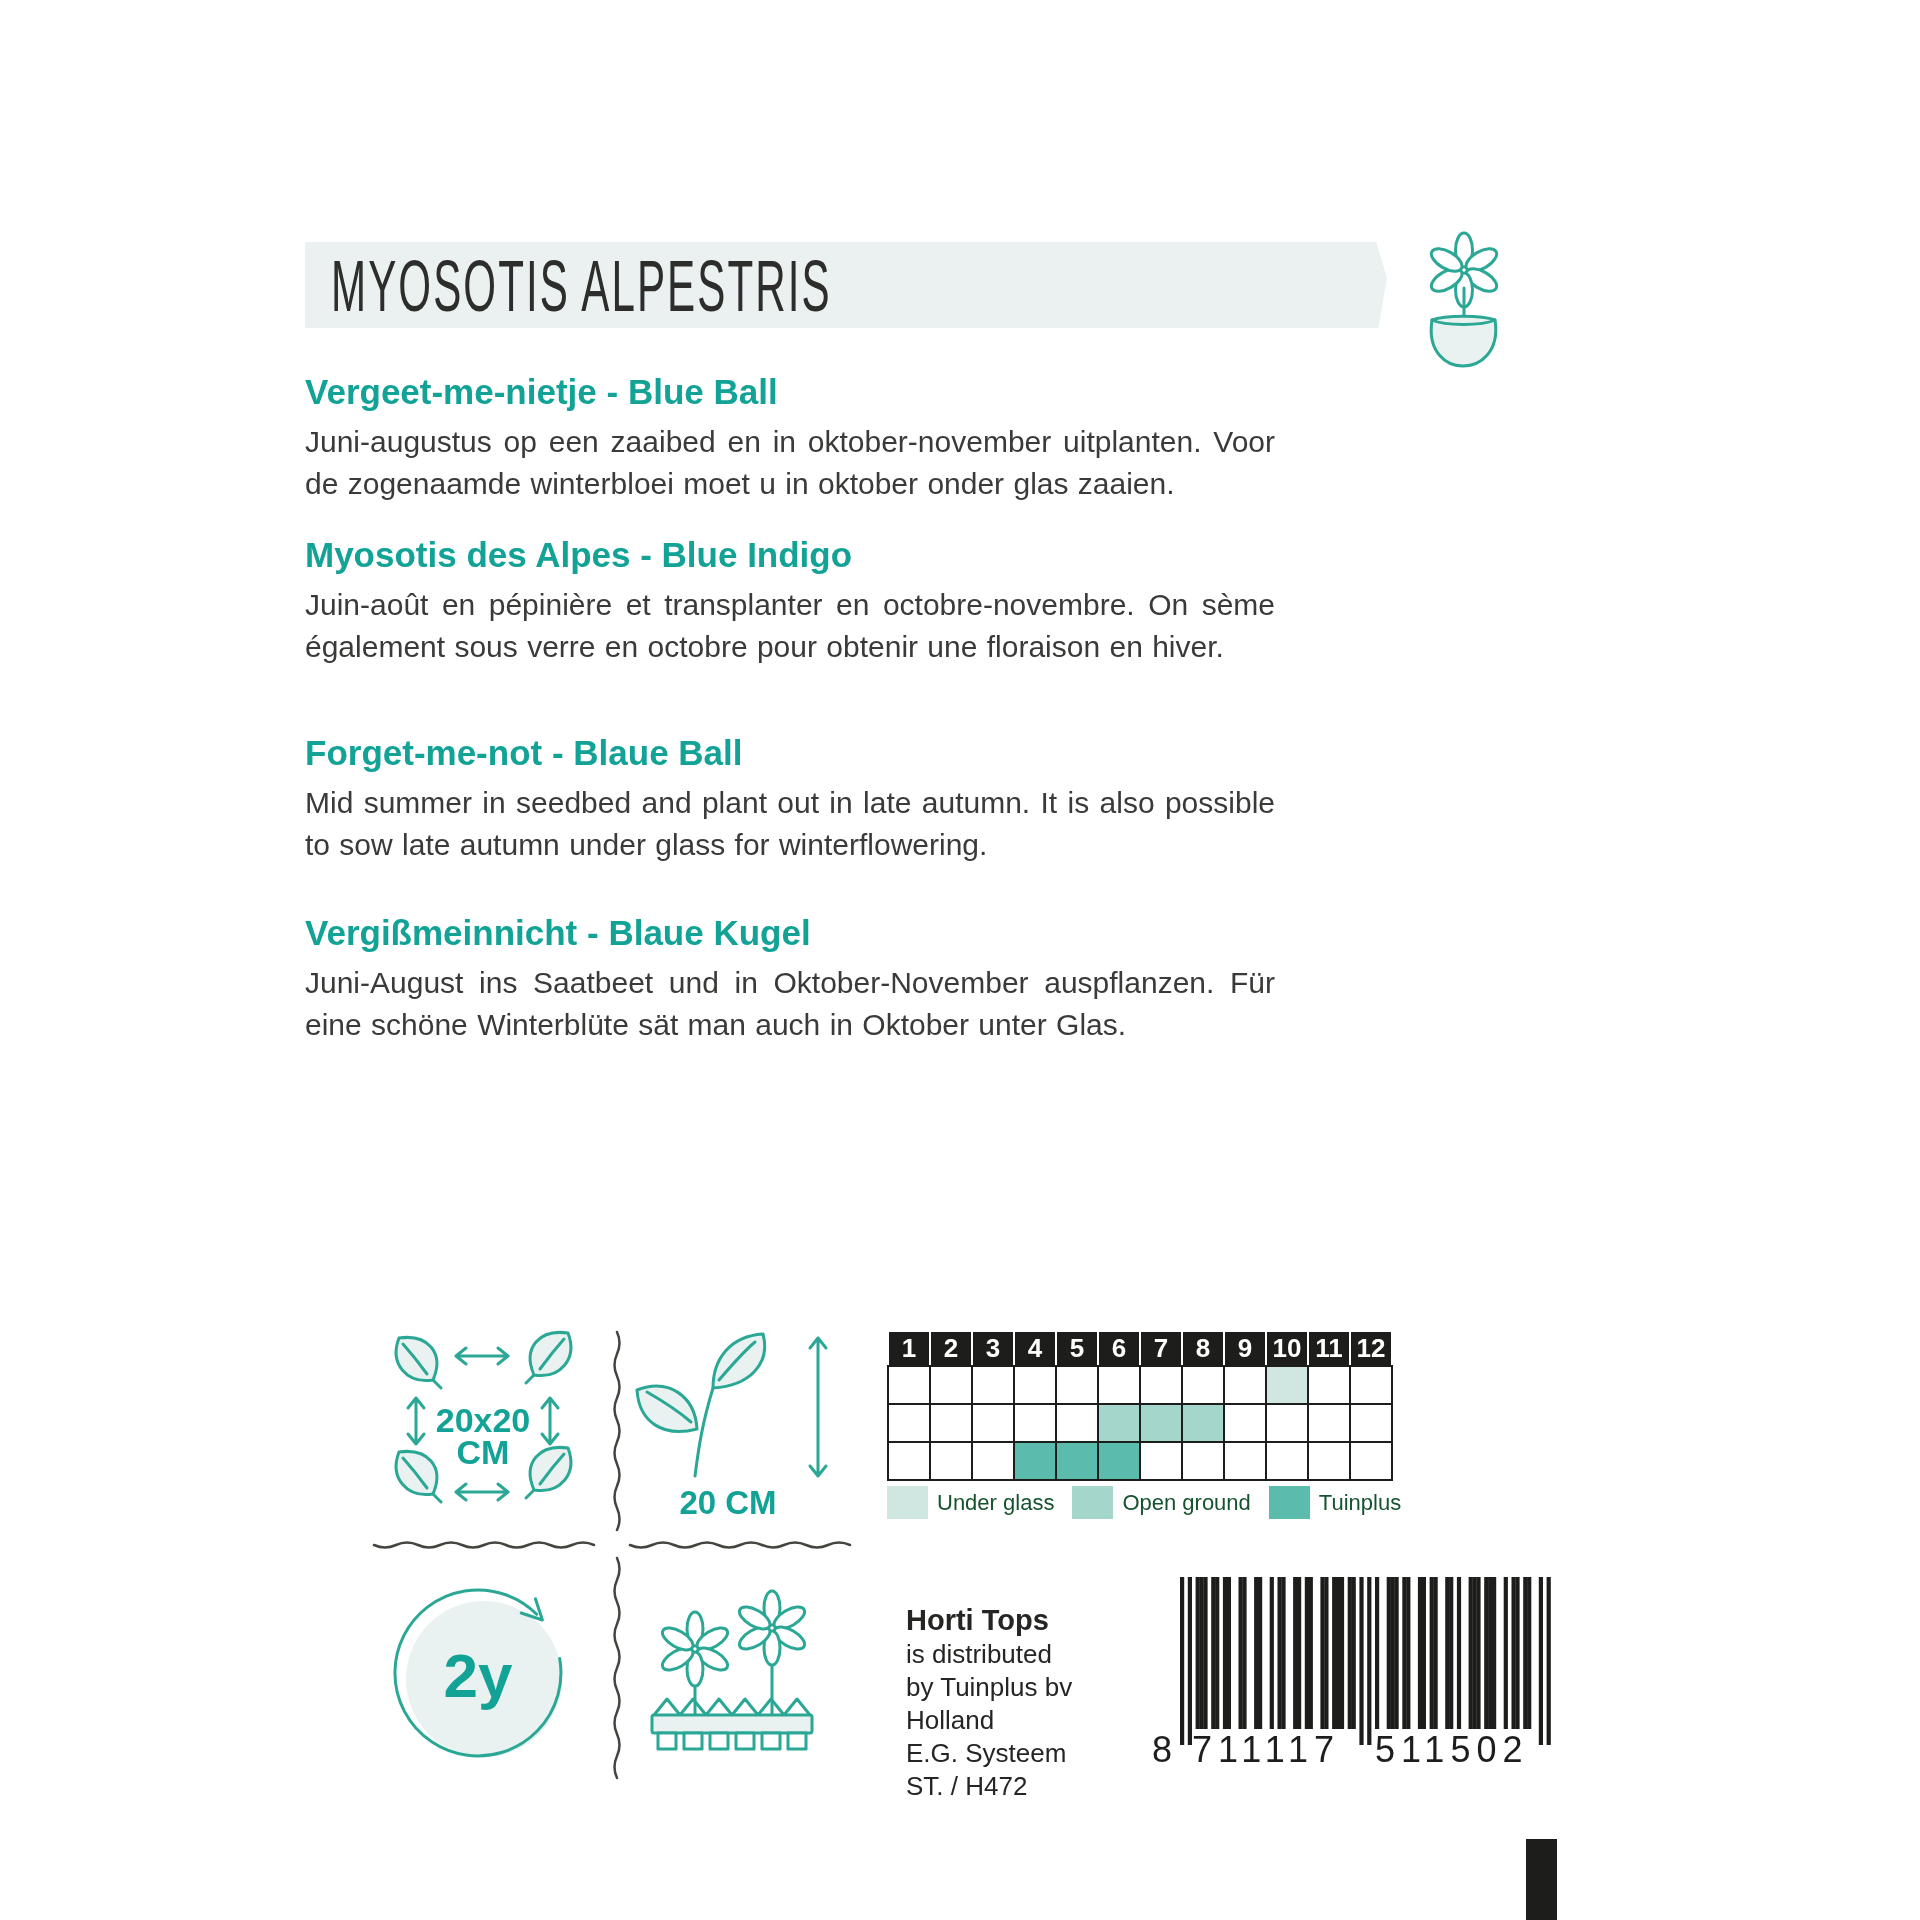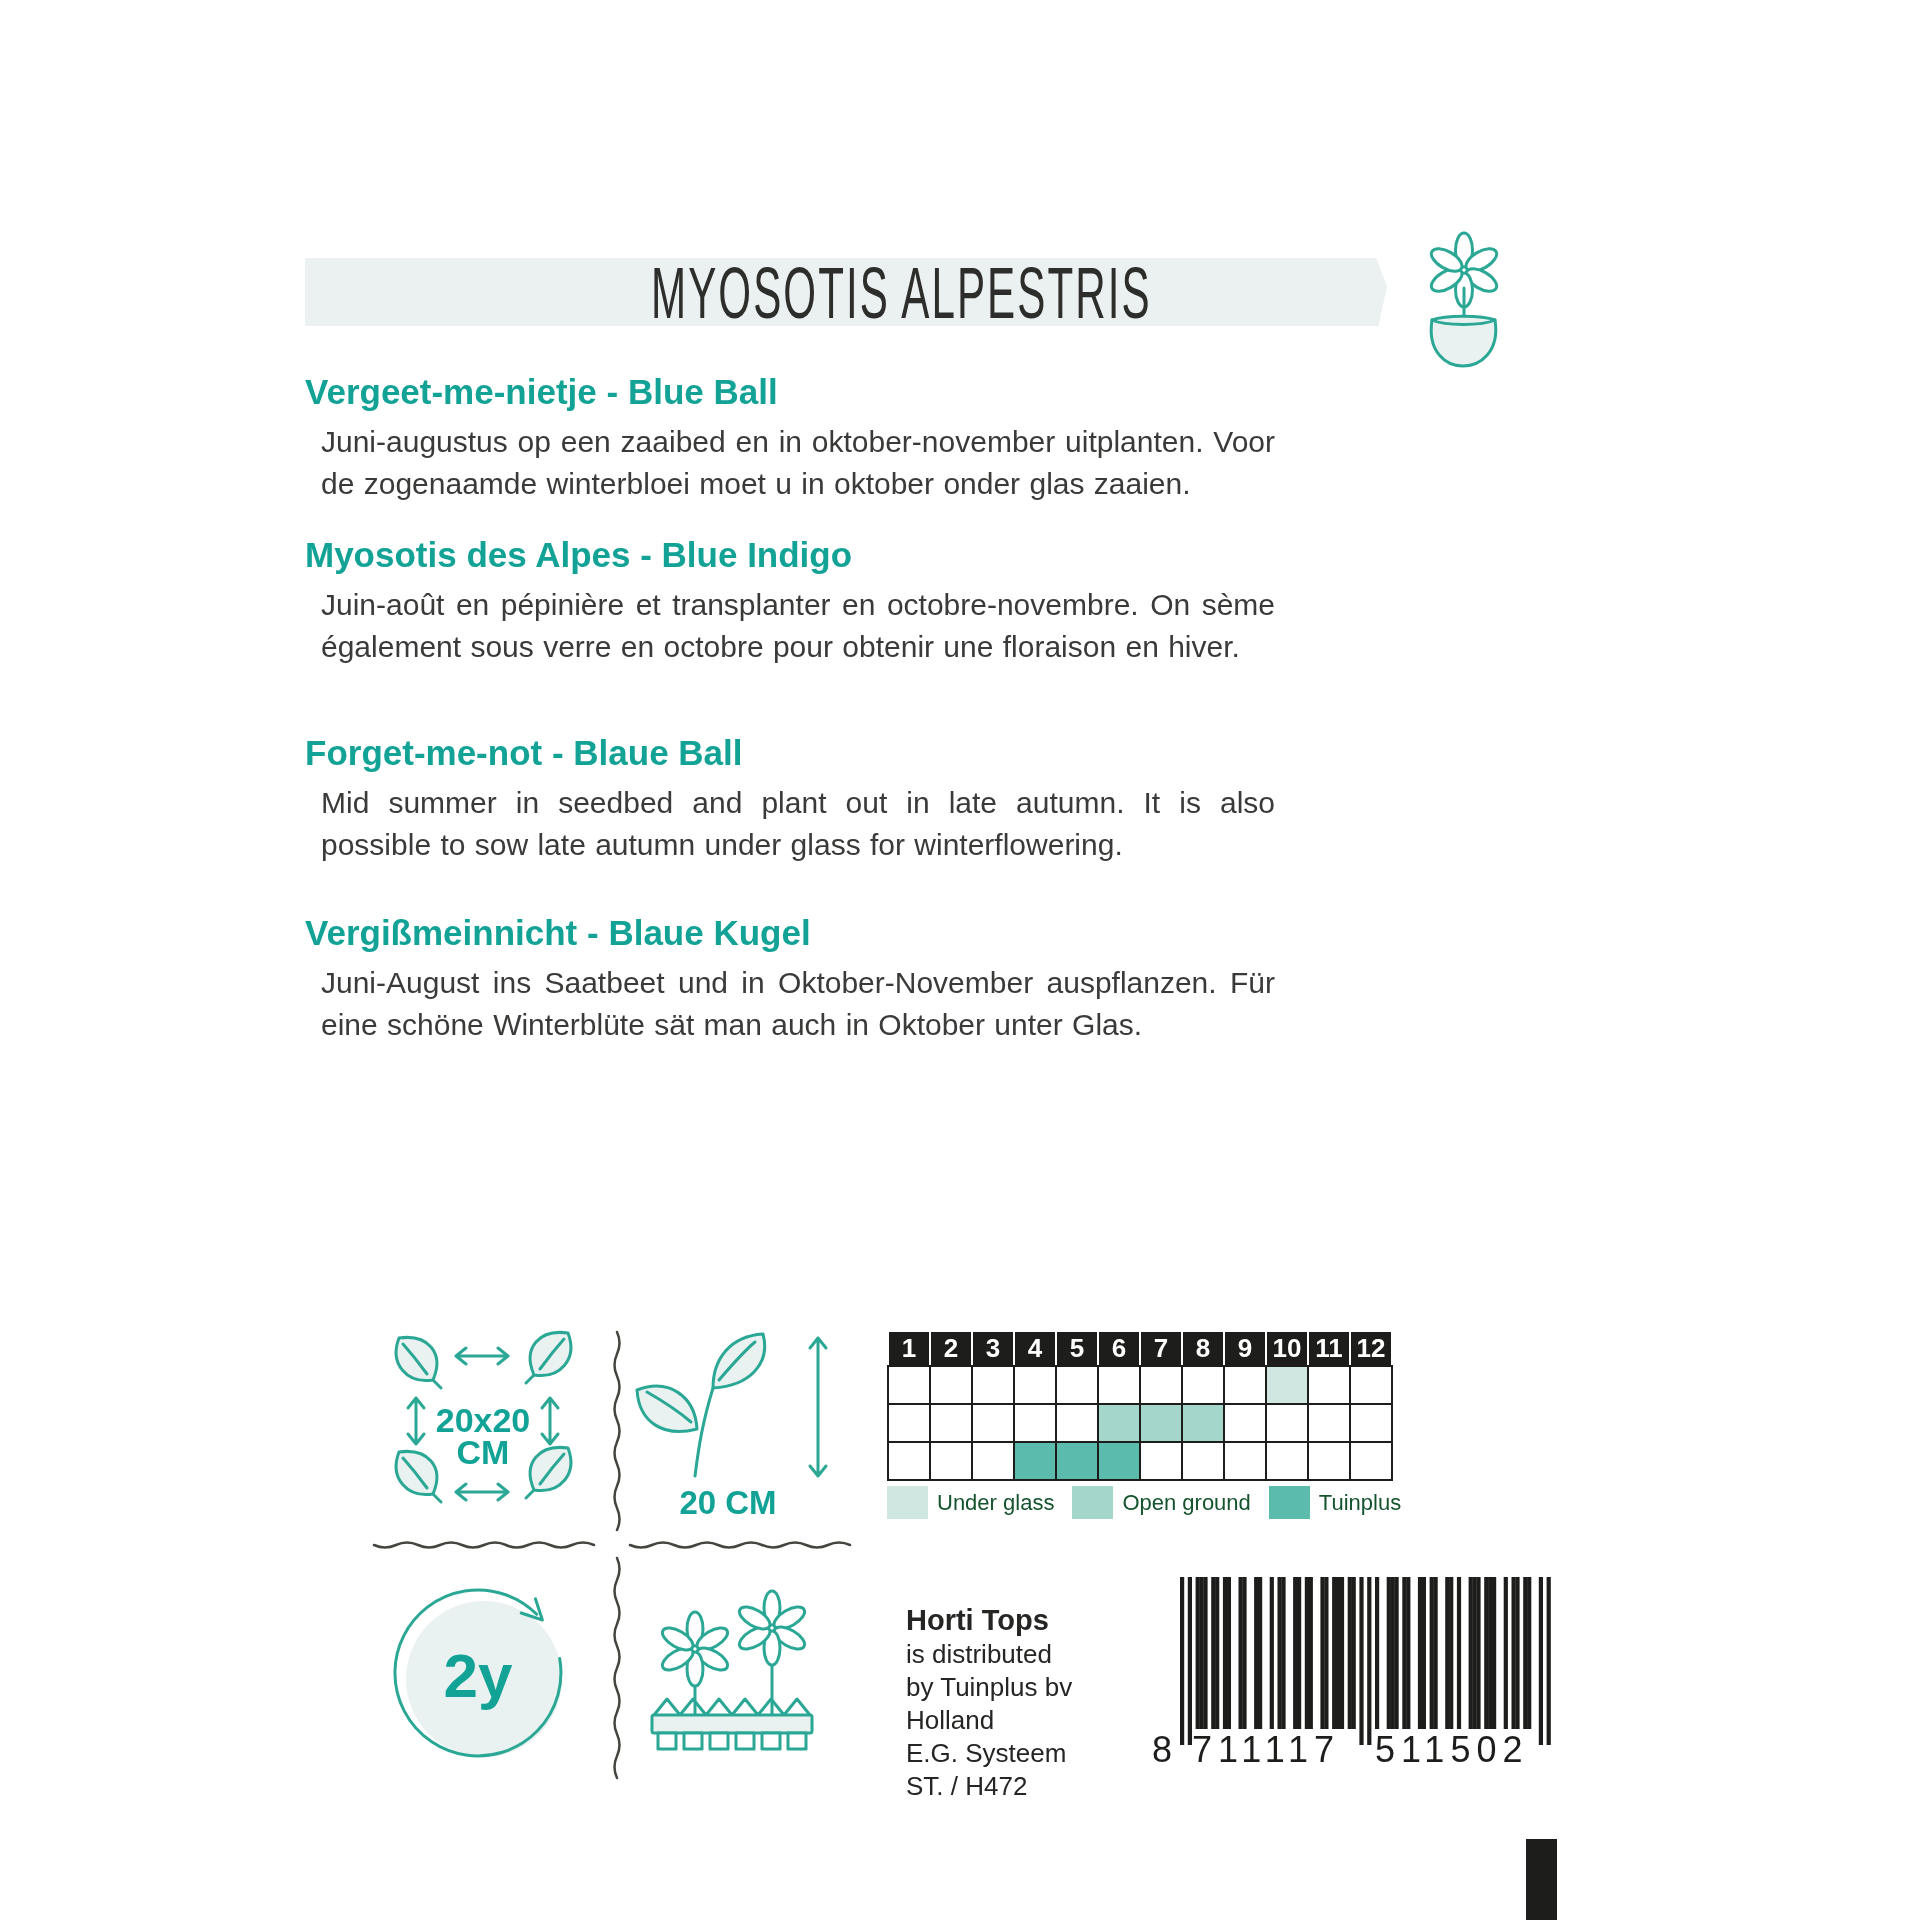--- a/index.html
+++ b/index.html
@@ -1,31 +1,31 @@
 <!DOCTYPE html>
 <html style="--accent: #12a296; --icon-teal: #2ba795; --icon-fill: #e9f2f0; --banner-bg: #eaf1f0; --title-ink: #2d2d2b; --text-dark: #3a3a38; --cal-border: #1d1d1b;"><head>
 <meta charset="utf-8">
 <style>
   html,body{margin:0;padding:0;background:#ffffff;}
   .page{position:relative;width:1920px;height:1920px;background:#ffffff;overflow:hidden;
         font-family:"Liberation Sans", sans-serif;color:var(--text-dark,#3a3a38);}
 
   
-  .banner{position:absolute;left:305px;top:258px;width:1082px;height:68px;
+  .banner{position:absolute;left:305px;top:242px;width:1082px;height:86px;
           background:var(--banner-bg,#eaf1f0);
           clip-path:polygon(0 0,99% 0,100% 42%,99.2% 100%,0 100%);
-          display:flex;align-items:center;justify-content:flex-end;}
+          display:flex;align-items:center;}
   .banner-text{display:inline-block;margin-left:26px;font-size:62px;font-weight:400;
                letter-spacing:3px;color:var(--title-ink,#2d2d2b);
                transform:scale(0.68,1.18);transform-origin:left center;white-space:nowrap;}
 
   
   .lang{position:absolute;left:305px;width:970px;}
   .lang h2{margin:0;font-size:35px;line-height:40px;font-weight:700;color:var(--accent,#12a296);}
-  .lang p{margin:9px 0 0 16px;font-size:30px;line-height:42px;text-align:justify;
+  .lang p{margin:9px 0 0 0;font-size:30px;line-height:42px;text-align:justify;
           color:var(--text-dark,#3a3a38);word-spacing:1px;}
 
   
   svg{position:absolute;overflow:visible;}
   .tealStroke{fill:none;stroke:var(--icon-teal,#2ba795);stroke-width:3;
               stroke-linecap:round;stroke-linejoin:round;}
   .tealFill{fill:var(--icon-fill,#e9f2f0);stroke:var(--icon-teal,#2ba795);stroke-width:3;
             stroke-linecap:round;stroke-linejoin:round;}
   .whiteFill{fill:#ffffff;stroke:var(--icon-teal,#2ba795);stroke-width:3;
              stroke-linecap:round;stroke-linejoin:round;}

